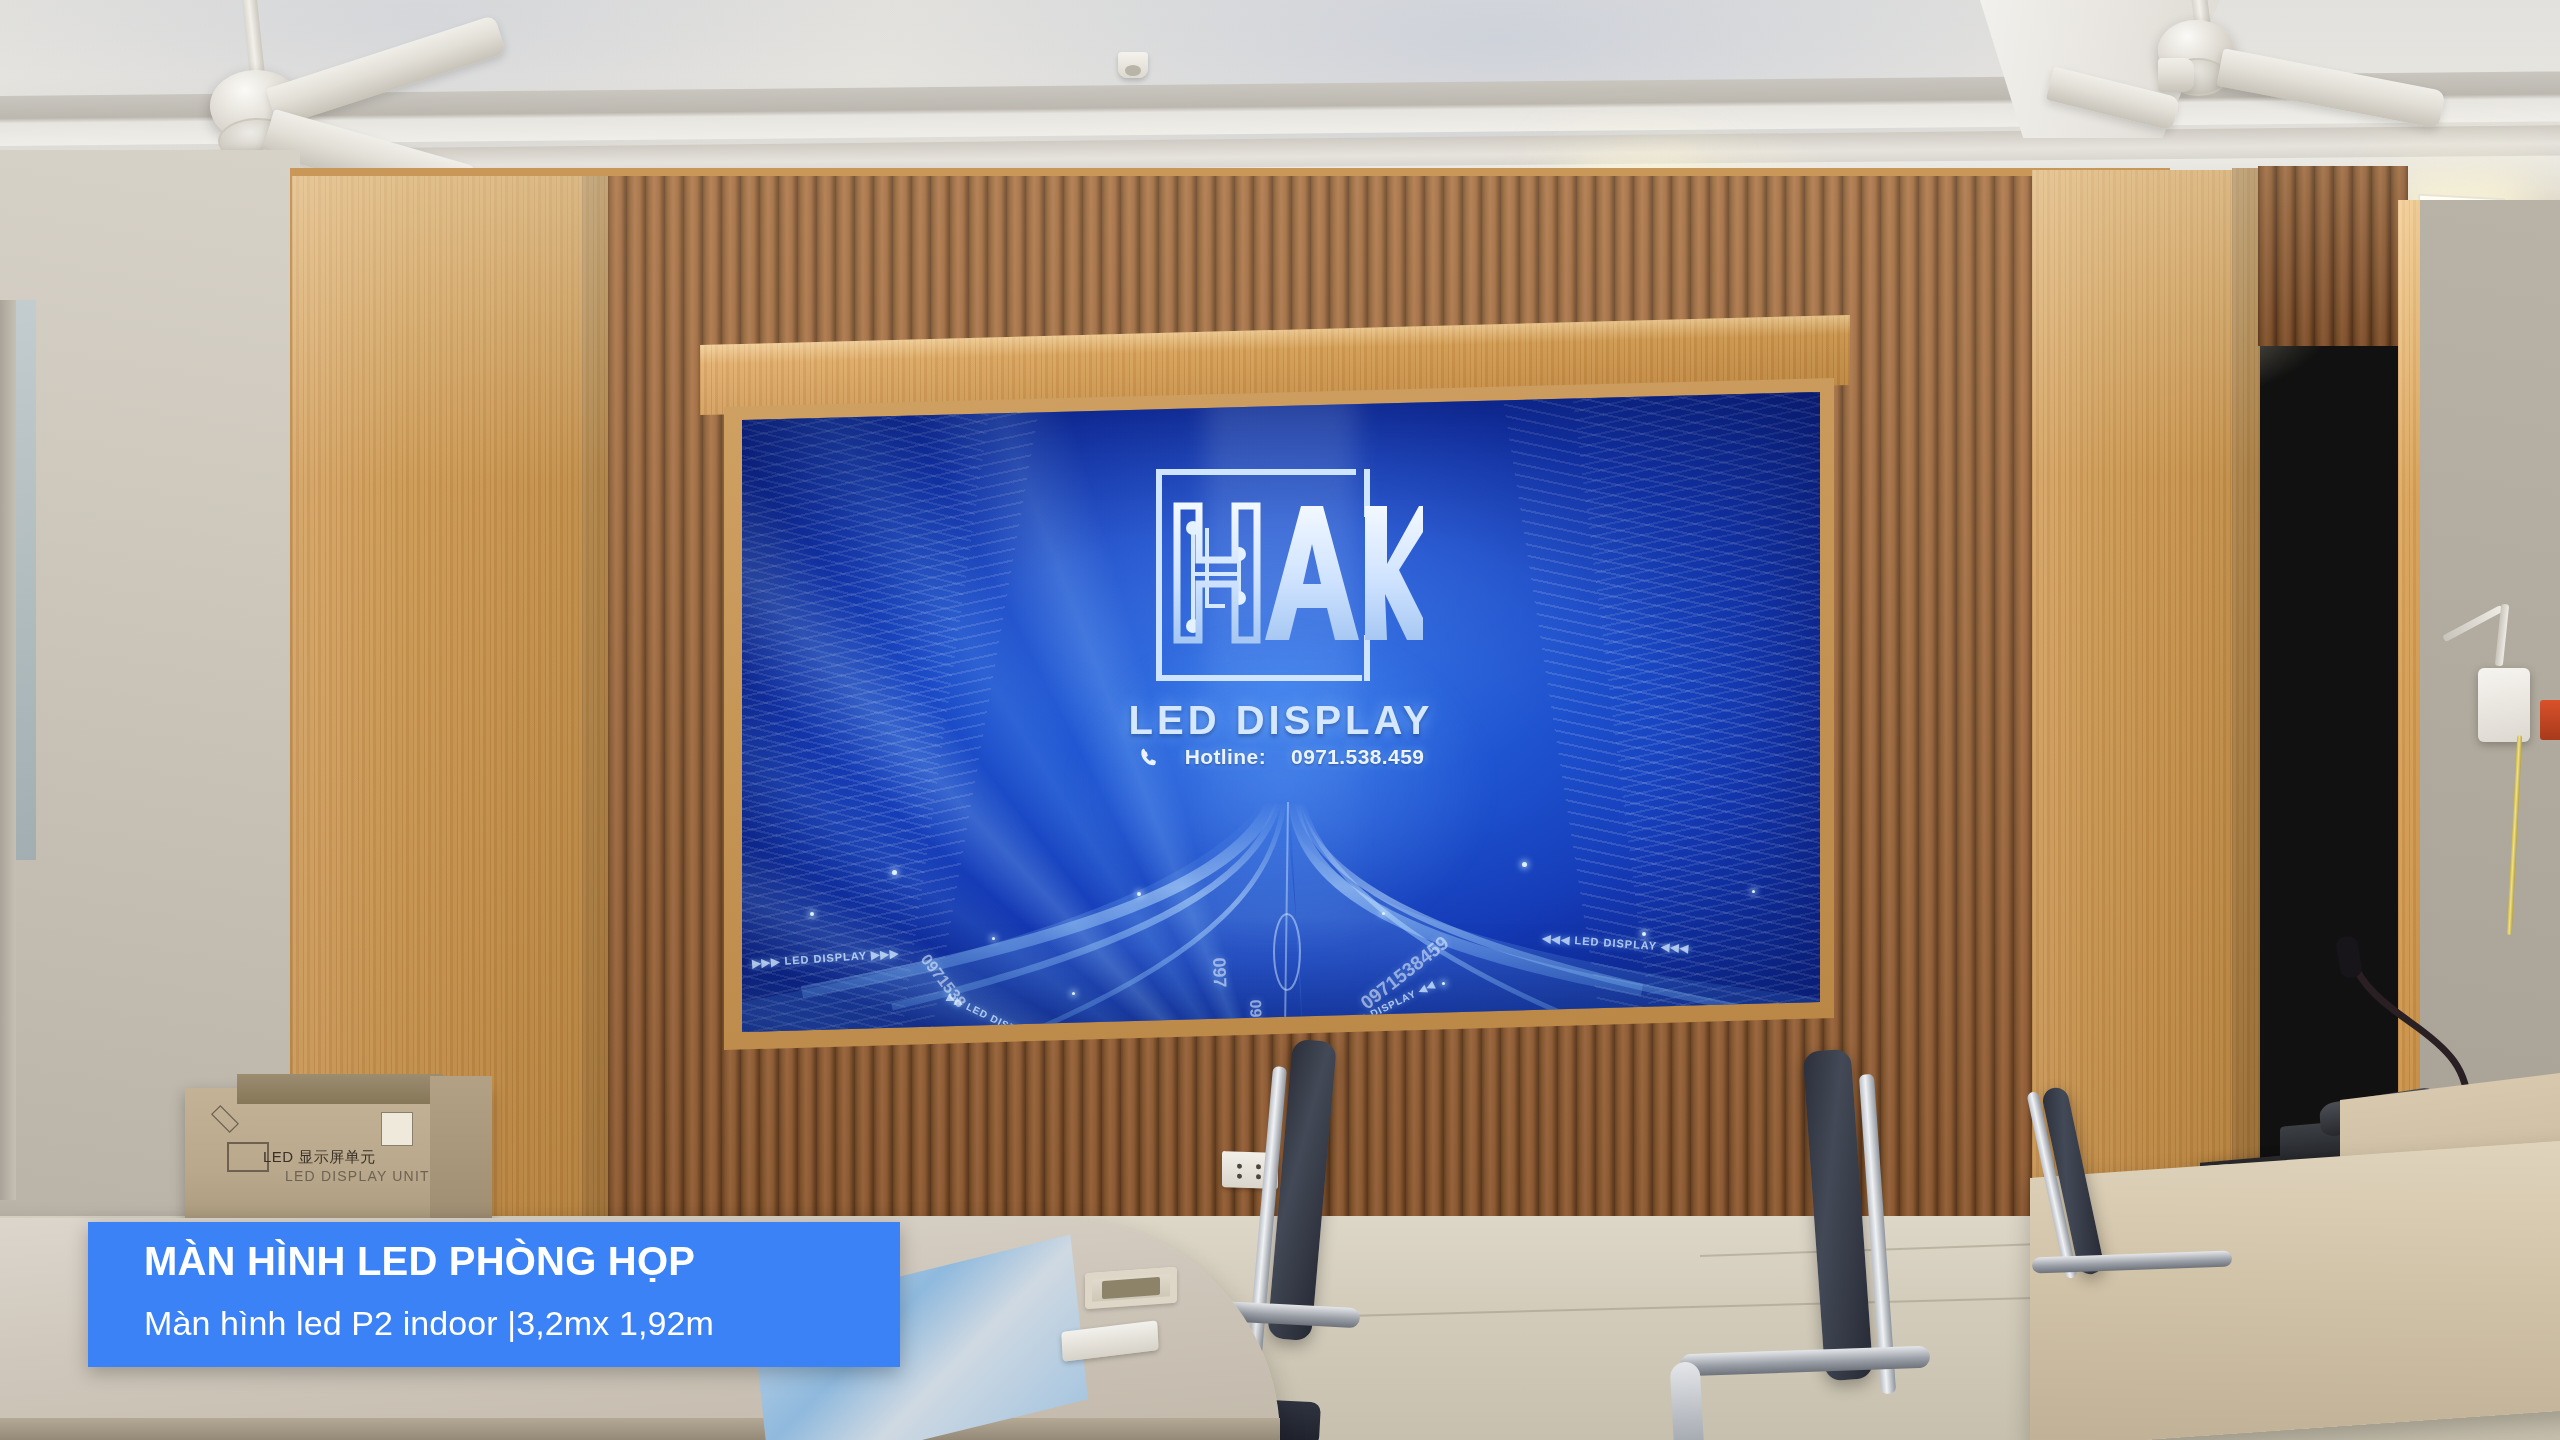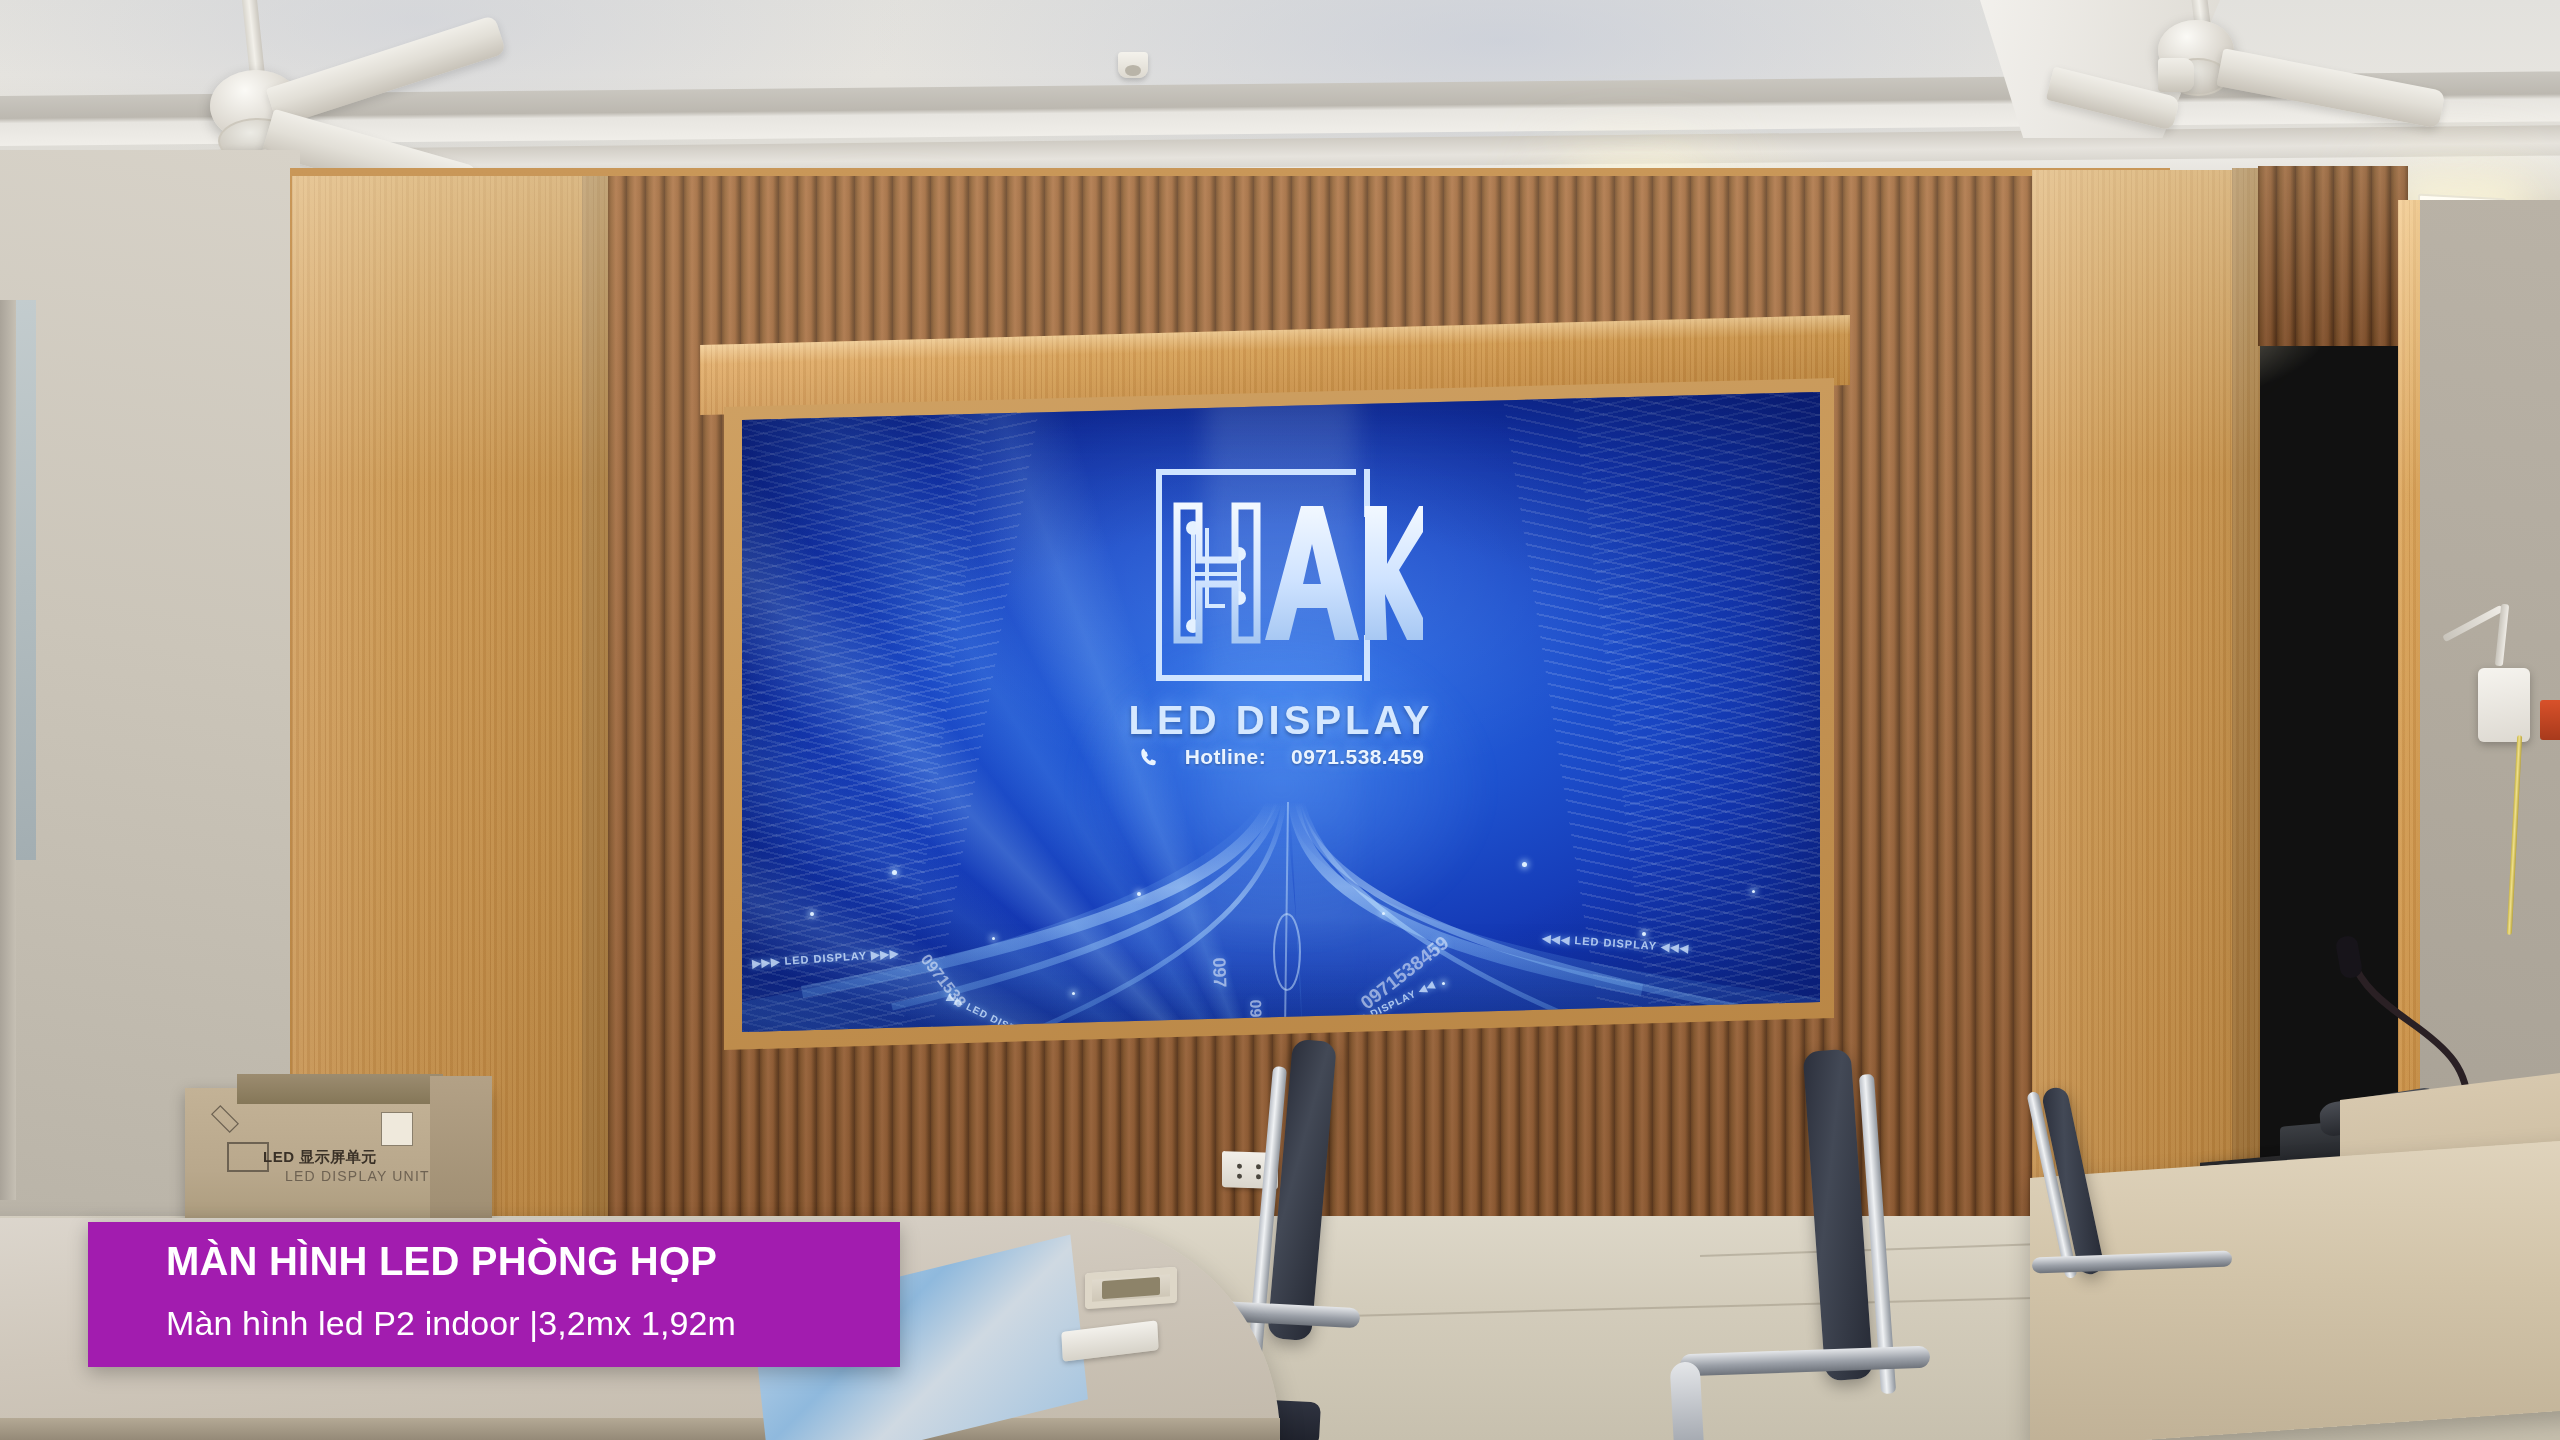--- a/index.html
+++ b/index.html
@@ -327,21 +327,21 @@
   .carton-inner {
     position:absolute; left:52px; top:-14px; width:206px; height:30px;
     background:linear-gradient(180deg,#9c8c70,#857758);
   }
   .carton-flap {
     position:absolute; right:-2px; top:-12px; width:62px; height:162px;
     background:linear-gradient(180deg,#b3a186,#9d8c70);
   }
   .carton-label {
     position:absolute; left:78px; top:60px; color:#3a3127;
-    font-size:15px; font-weight:700; letter-spacing:.5px;
+    font-size:15px; font-weight:400; letter-spacing:.5px;
   }
   .carton-sub {
     position:absolute; left:100px; top:80px; color:#6e6252;
     font-size:14px; letter-spacing:1.2px;
   }
   .carton-box-icon {
     position:absolute; left:42px; top:54px; width:42px; height:30px;
     border:2px solid #6d6252;
   }
   .carton-frag {
@@ -431,21 +431,21 @@
   .phone-small {
     position:absolute; left:1062px; top:1326px; width:96px; height:30px;
     background:linear-gradient(180deg,#f3f1ec,#d6d2c8);
     border-radius:4px; transform:skewY(-4deg) rotate(-3deg);
     box-shadow:0 2px 5px rgba(0,0,0,.25);
   }
 
   
   .caption {
     position:absolute; left:88px; top:1222px; width:812px; height:145px;
-    background:#a21caf; padding:18px 0 0 78px;
+    background:#3b82f6; padding:18px 0 0 56px;
     box-shadow:0 6px 18px rgba(0,0,0,.25);
   }
   .caption-title {
     color:#ffffff; font-size:40px; font-weight:700; letter-spacing:.2px;
     line-height:1.05;
   }
   .caption-sub {
     margin-top:22px; color:#ffffff; font-size:34px; font-weight:400;
     letter-spacing:.1px;
   }

